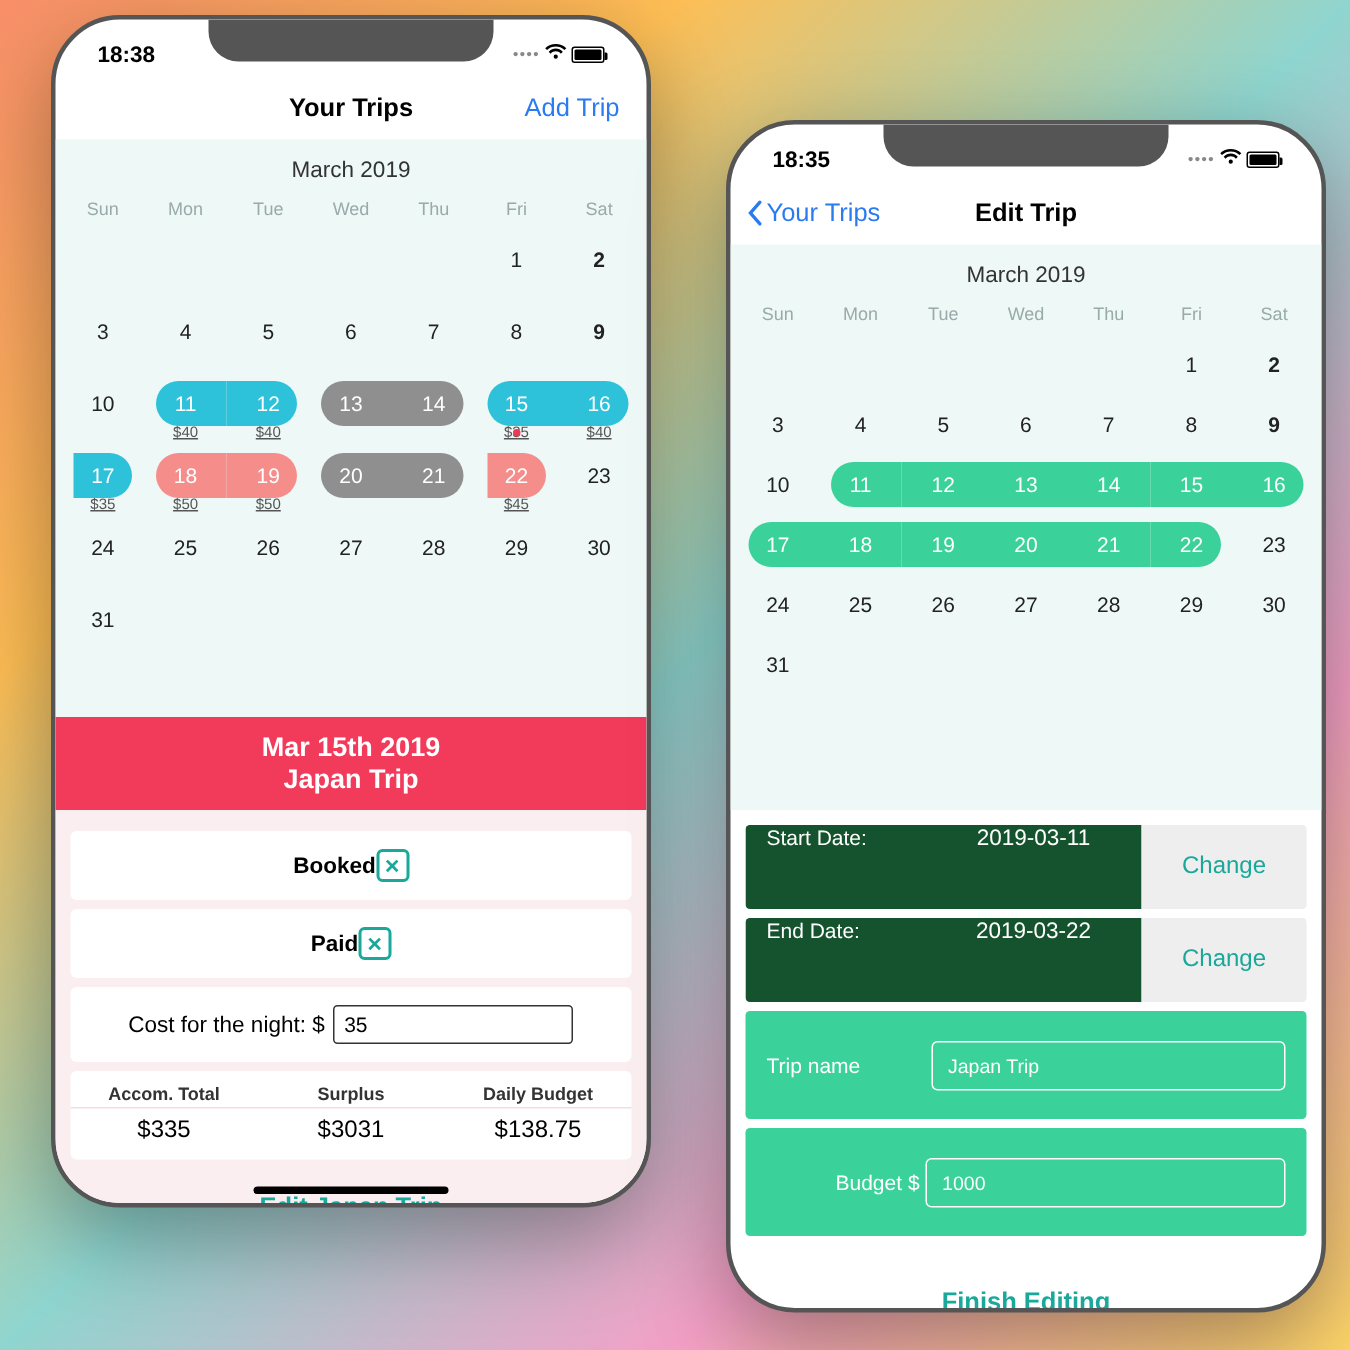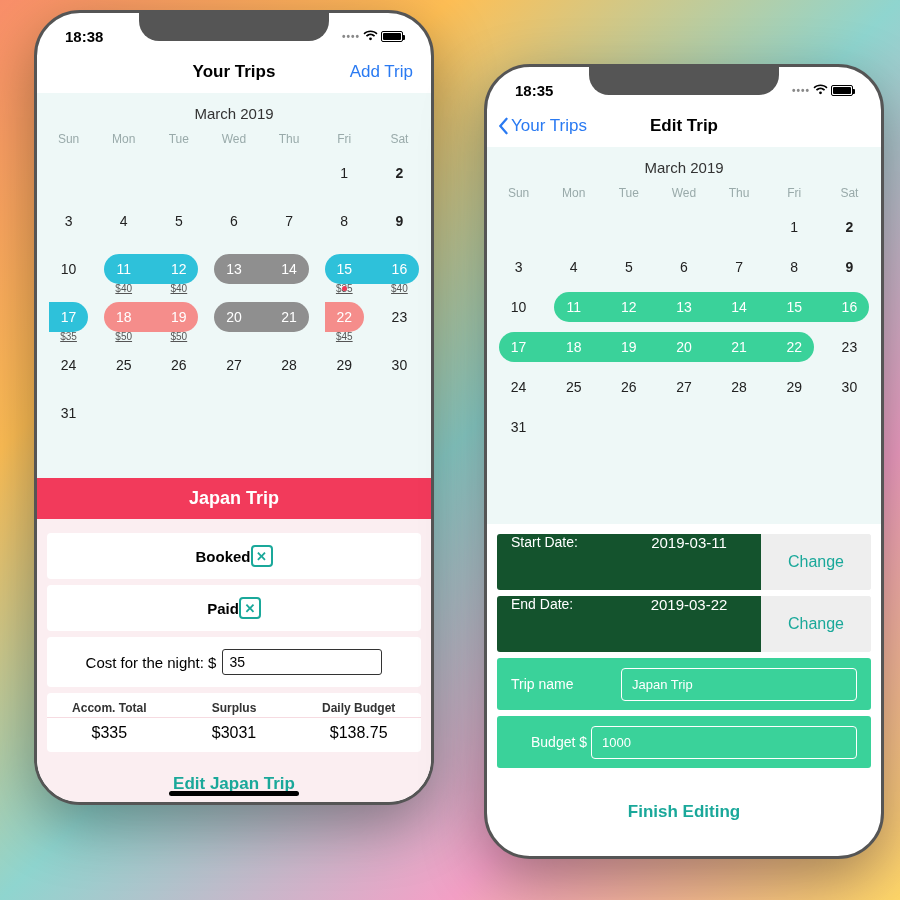--- a/index.html
+++ b/index.html
@@ -1,20 +1,20 @@
 <!DOCTYPE html>
 <html><head>
 <meta charset="utf-8">
 <style>
   * { box-sizing: border-box; margin:0; padding:0; }
   body { width:900px; height:900px; overflow:hidden; font-family:-apple-system,Helvetica,Arial,sans-serif; }
   .bg { position:absolute; inset:0; background:linear-gradient(135deg,#f98f6a 0%,#ffbf55 25%,#8fd5cf 50%,#f4a0c6 75%,#ffd768 100%); }
   .phone { position:absolute; width:400px; height:795px; background:#fff; border-radius:46px; border:3px solid #555; box-shadow:0 20px 60px rgba(0,0,0,.35); overflow:hidden; }
   .phone.left { left:34px; top:10px; }
-  .phone.right { left:484px; top:64px; }
+  .phone.right { left:484px; top:80px; }
   .notch { position:absolute; top:0; left:50%; transform:translateX(-50%); width:190px; height:28px; background:#555; border-radius:0 0 20px 20px; z-index:5;}
   .statusbar { height:38px; display:flex; align-items:center; justify-content:space-between; padding:8px 28px 0; font-size:15px; font-weight:600;}
   .sind { display:flex; align-items:center; gap:3px; }
   .dots{letter-spacing:1px;font-size:10px;color:#888;}
   .wifi svg{width:15px;height:12px;}
   .batt{width:22px;height:11px;border:1px solid #000;border-radius:2px;position:relative;}
   .batt:after{content:"";position:absolute;right:-3px;top:3px;width:2px;height:5px;background:#000;border-radius:0 1px 1px 0;}
   .batt i{position:absolute;inset:1px;background:#000;border-radius:1px;}
   .nav { height:42px; display:flex; align-items:center; justify-content:center; position:relative; border-bottom:0; }
   .nav-title{font-size:17px;font-weight:600;}
@@ -52,24 +52,24 @@
   .tot .h{font-size:12px;padding:8px 0 2px;color:#333;border-bottom:1px solid #f6dbe1;font-weight:bold;}
   .tot .v{font-size:16px;padding:6px 0 10px;}
   .link-btn{color:#1aa89a;text-align:center;font-size:17px;padding:16px 0;font-weight:bold;}
   .homebar{position:absolute;bottom:6px;left:50%;transform:translateX(-50%);width:130px;height:5px;background:#000;border-radius:3px;}
   
   .rowg{display:flex;align-items:center;margin:6px 10px;background:#eee;border-radius:3px;overflow:hidden;}
   .rowg .g{background:#14532d;color:#fff;flex:1;display:flex;align-items:flex-start;height:56px;}
   .rowg .lab{width:120px;padding-left:14px;font-size:14px;}
   .rowg .val{flex:1;text-align:center;font-size:15px;}
   .rowg .chg{width:110px;text-align:center;color:#1aa89a;font-size:16px;background:#eee;height:56px;display:flex;align-items:center;justify-content:center;}
-  .rowfull{margin:6px 10px;background:#3ad29a;color:#fff;height:52px;display:flex;align-items:center;padding:0 14px;border-radius:3px;}
+  .rowfull{margin:6px 10px;background:#3ad29a;color:#fff;height:72px;display:flex;align-items:center;padding:0 14px;border-radius:3px;}
   .rowfull .lab{width:110px;font-size:14px;}
   .rowfull input{flex:1;background:transparent;border:1.5px solid #fff;border-radius:4px;color:#fff;padding:8px 10px;font-size:13px;}
-  .rowfull.budget .lab{width:auto;margin-left:20px;margin-right:4px;}
+  .rowfull.budget .lab{width:auto;margin-left:46px;margin-right:4px;}
   .rowfull input::placeholder{color:#fff;}
   .phone.right .days .day{height:38px;}
 </style>
 </head>
 <body>
 <div class="bg"></div>
 
 <div class="phone left">
   <div class="notch"></div>
   <div class="statusbar">
@@ -215,20 +215,21 @@
         </div>
         <div class="day">
           <span class="num">30</span>
         </div>
         <div class="day">
           <span class="num">31</span>
         </div>
       </div>
   </div>
   <div class="band">
+    <div class="l1">Mar 15th 2019</div>
     <div class="l2">Japan Trip</div>
   </div>
   <div class="pad">
     <div class="card">
       <span>Booked</span>
       <span class="chk">✕</span>
     </div>
     <div class="card">
       <span>Paid</span>
       <span class="chk">✕</span>

